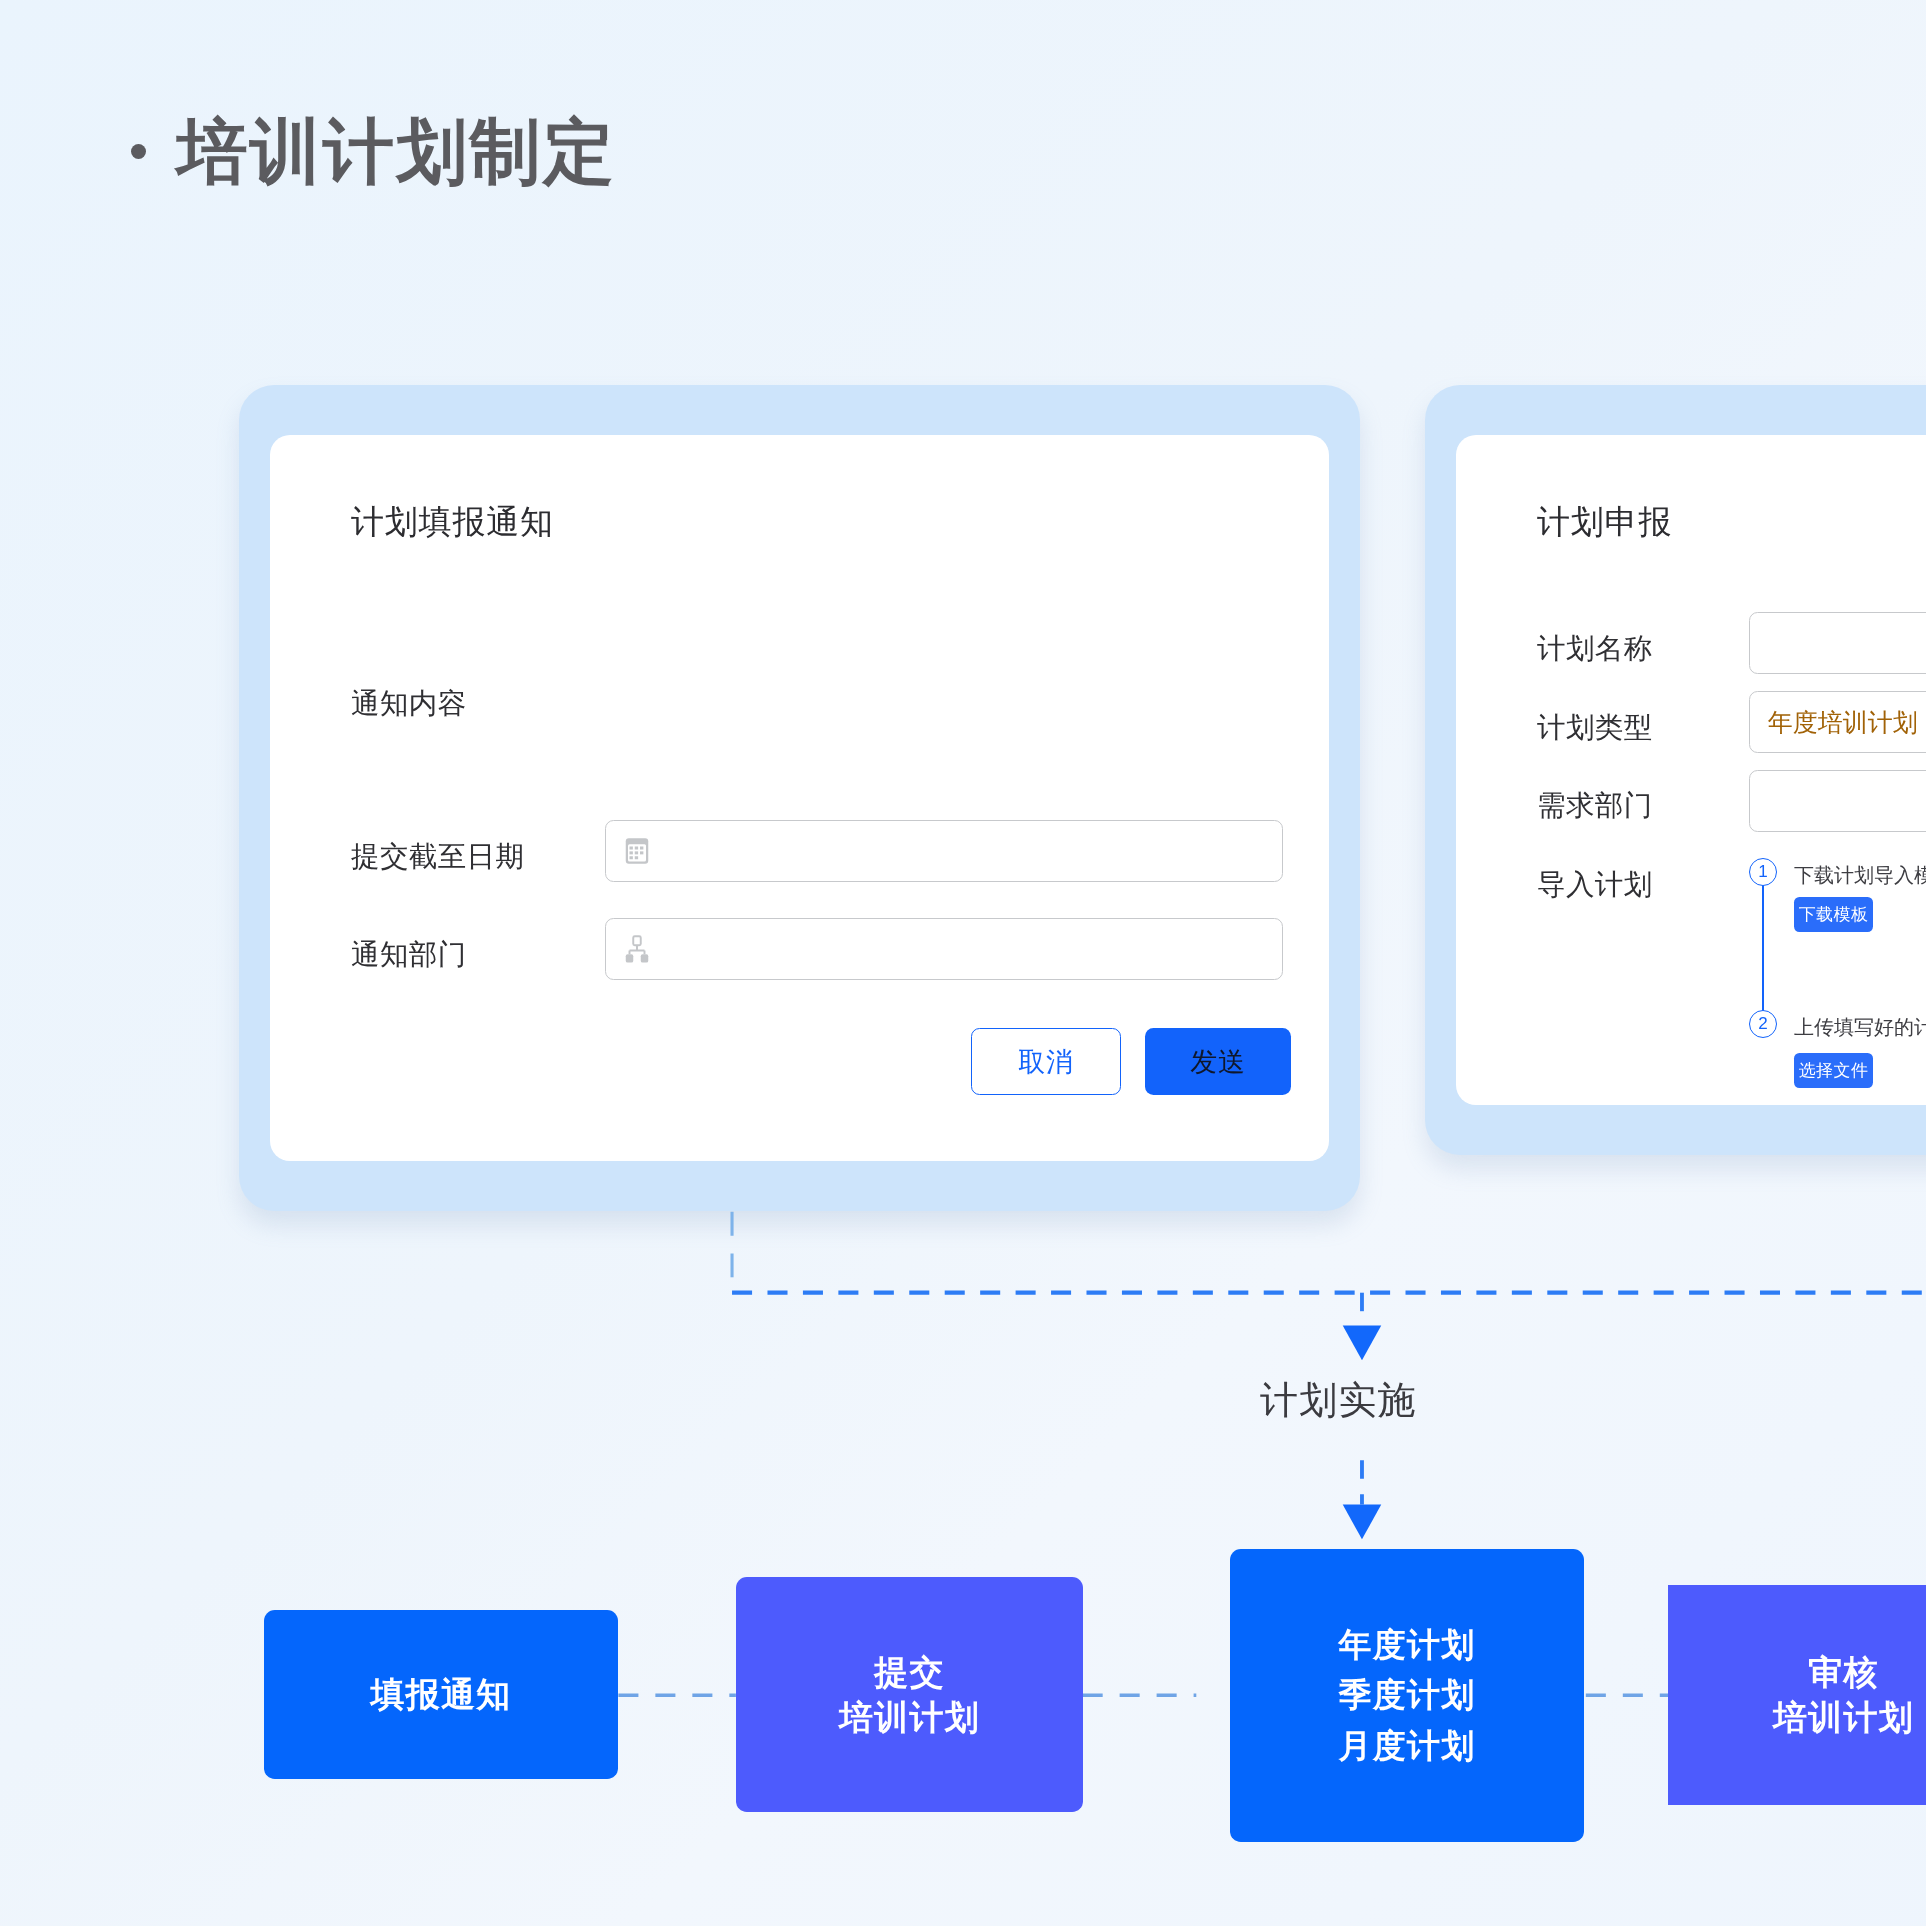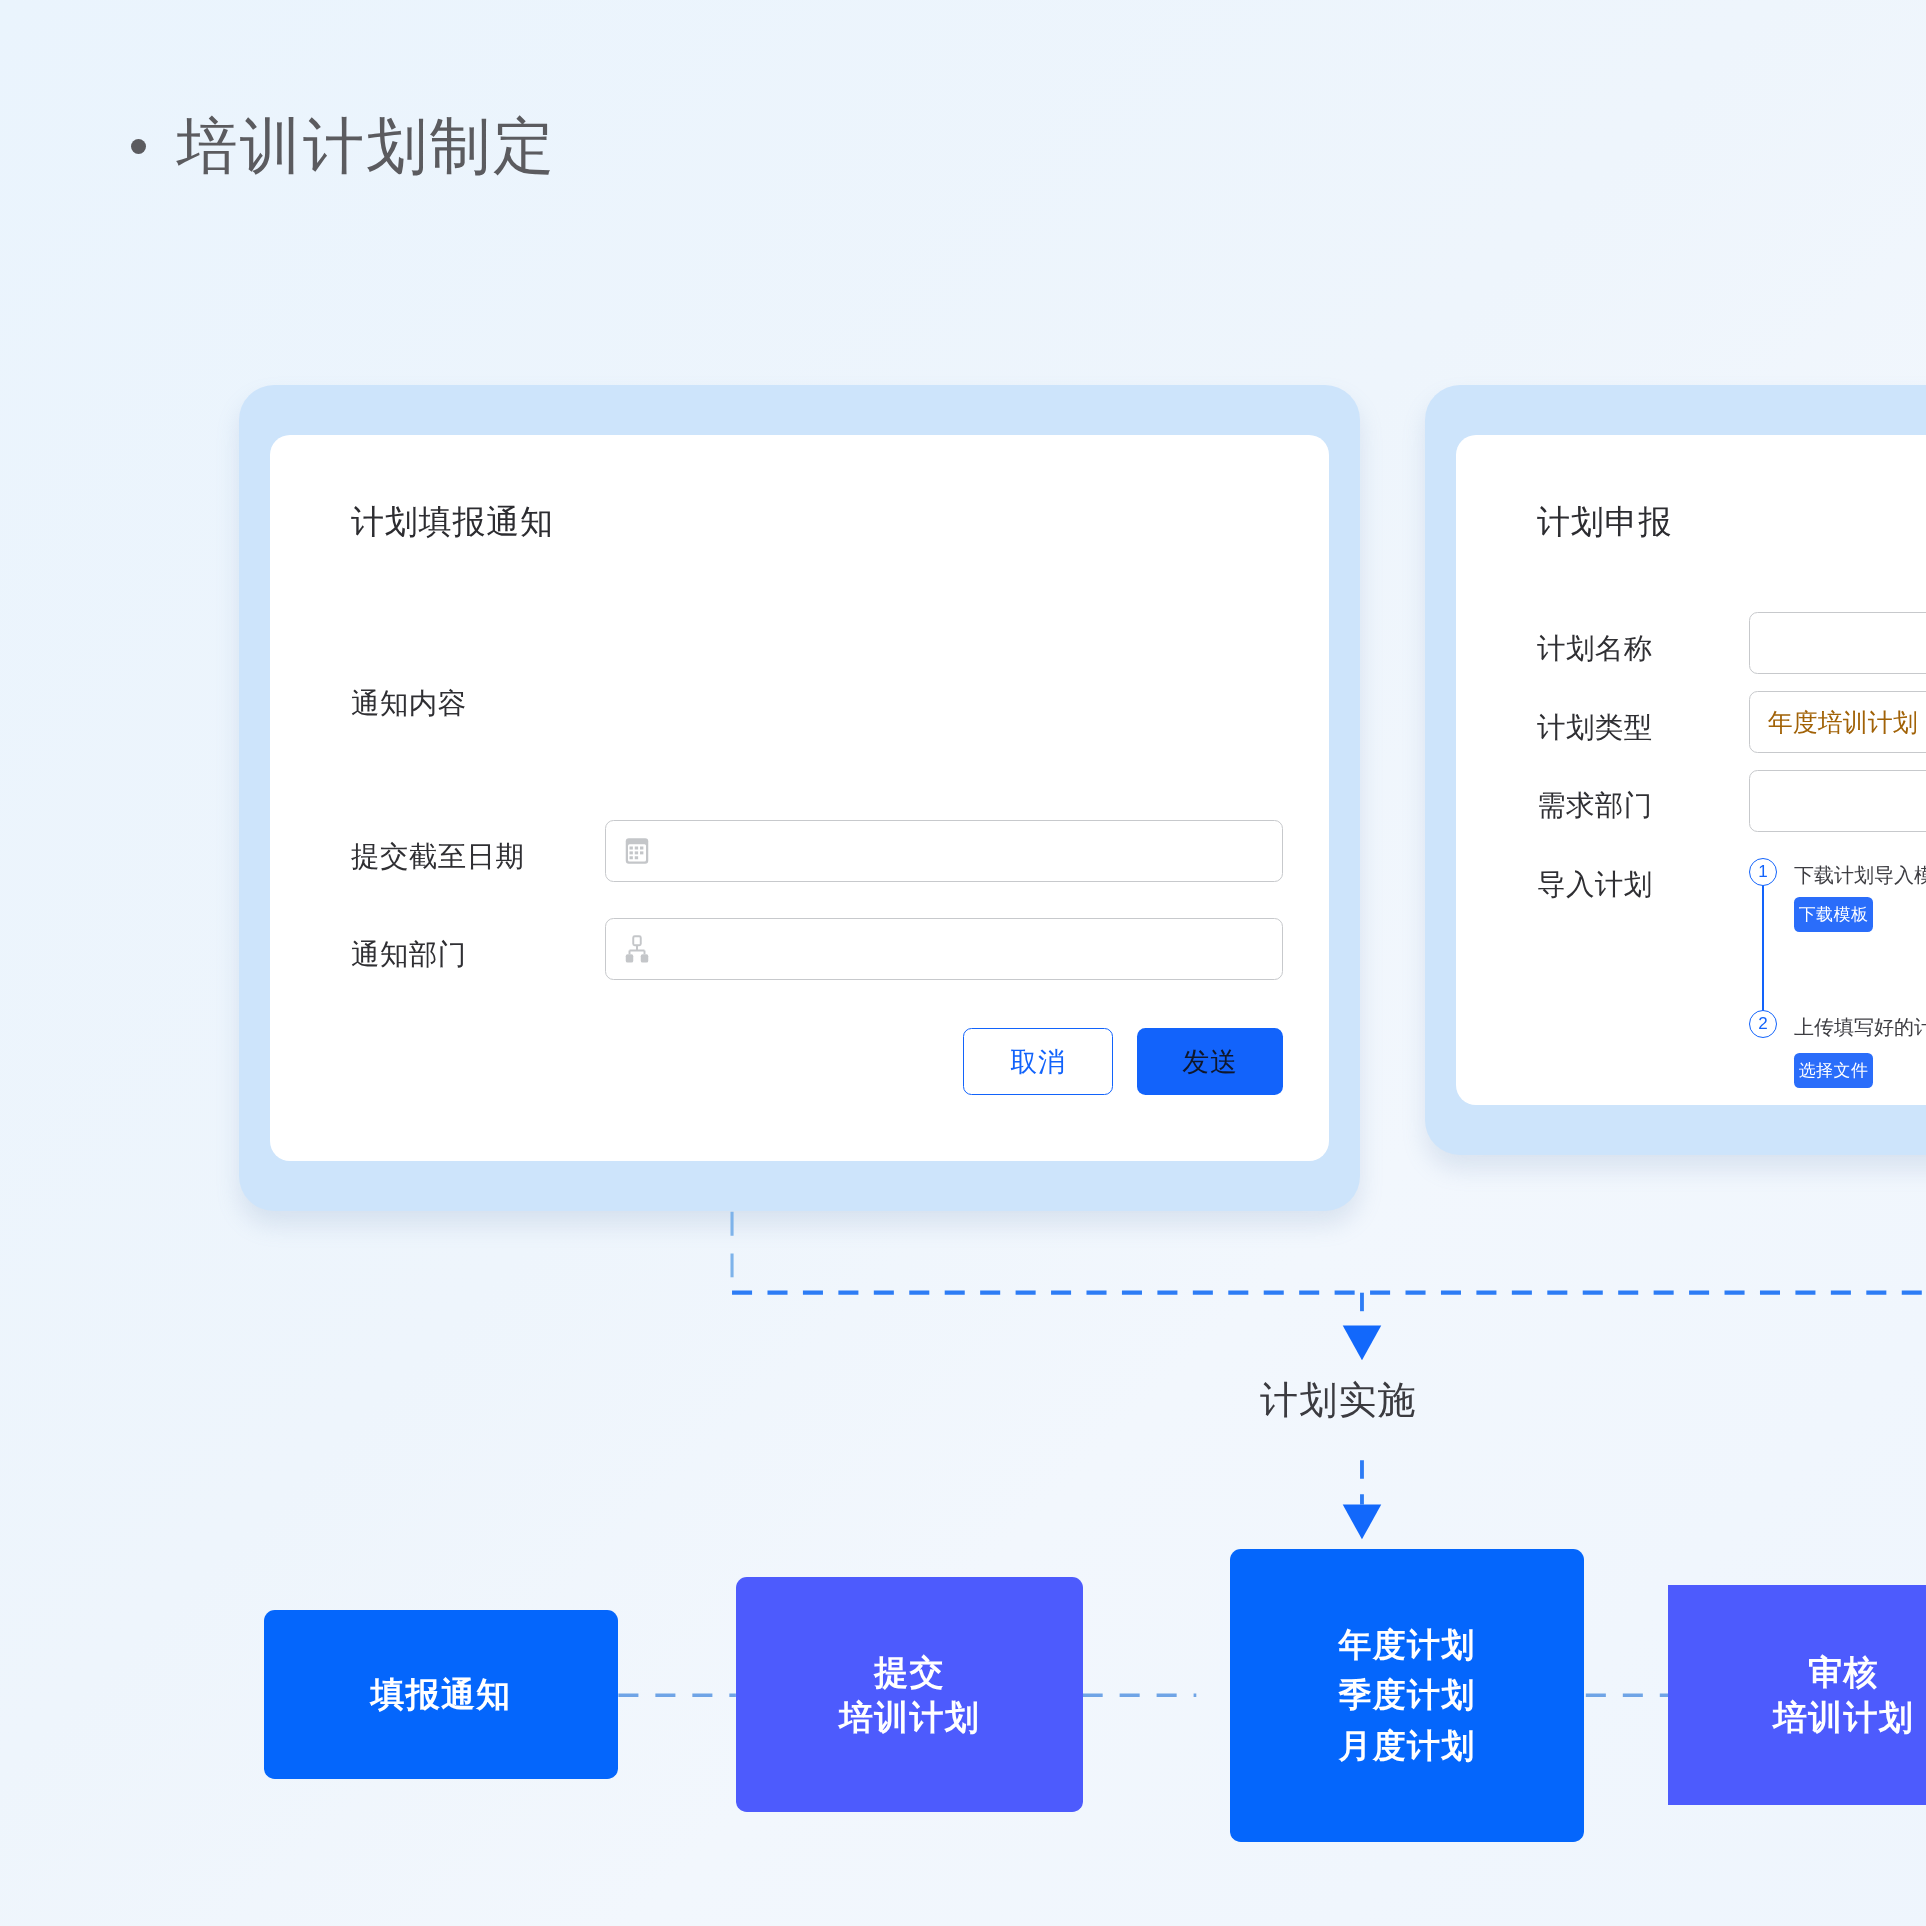--- a/index.html
+++ b/index.html
@@ -15,21 +15,21 @@
   .page-title {
     position: absolute;
     left: 131px; top: 116px;
     display: flex; align-items: center; gap: 30px;
     color: #5b5b5f;
   }
   .title-bullet {
     width: 15.4px; height: 15.4px; border-radius: 50%;
     background: #5b5b5f; flex: 0 0 auto;
   }
-  .title-text { font-size: 61px; font-weight: 400; letter-spacing: 2.3px; line-height: 1; }
+  .title-text { font-size: 71px; font-weight: 700; letter-spacing: 2.3px; line-height: 1; }
 
   
   .card-frame {
     position: absolute;
     background: #cde4fb;
     border-radius: 35px;
     box-shadow: 0 14px 23px rgba(120,150,190,.20);
   }
   .card-frame.left  { left: 239px;  top: 385px; width: 1121px; height: 826px; }
   .card-frame.right { left: 1425px; top: 385px; width: 1115px; height: 770px; }
@@ -75,20 +75,21 @@
     width: 26px; height: 28.5px;
   }
   .input-icon svg { width: 100%; height: 100%; display: block; }
 
   
   .btn {
     position: absolute;
     display: flex; align-items: center; justify-content: center;
     font-size: 27px; letter-spacing: 0.8px; cursor: pointer;
     border-radius: 8.5px;
+    margin-left: 8px;
   }
   .btn-outline { border: 1.9px solid #1263fb; color: #1263fb; background: #fff; }
   .btn-solid   { background: #1263fb; color: #0f172a; border: none; }
 
   
   .steps { position: absolute; }
   .step-line {
     position: absolute; left: 12.7px; top: 15.4px;
     width: 2.3px; background: #1263fb;
   }

